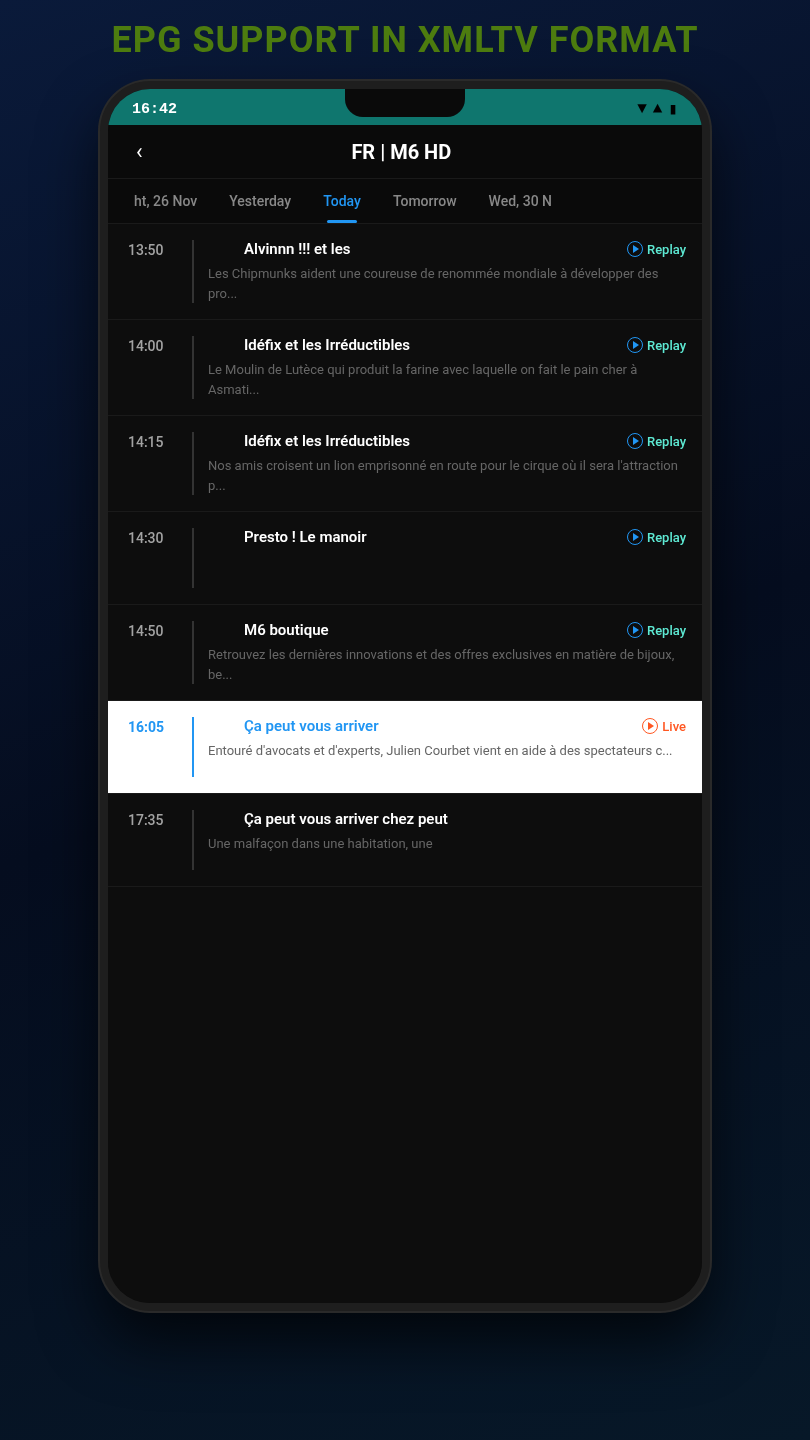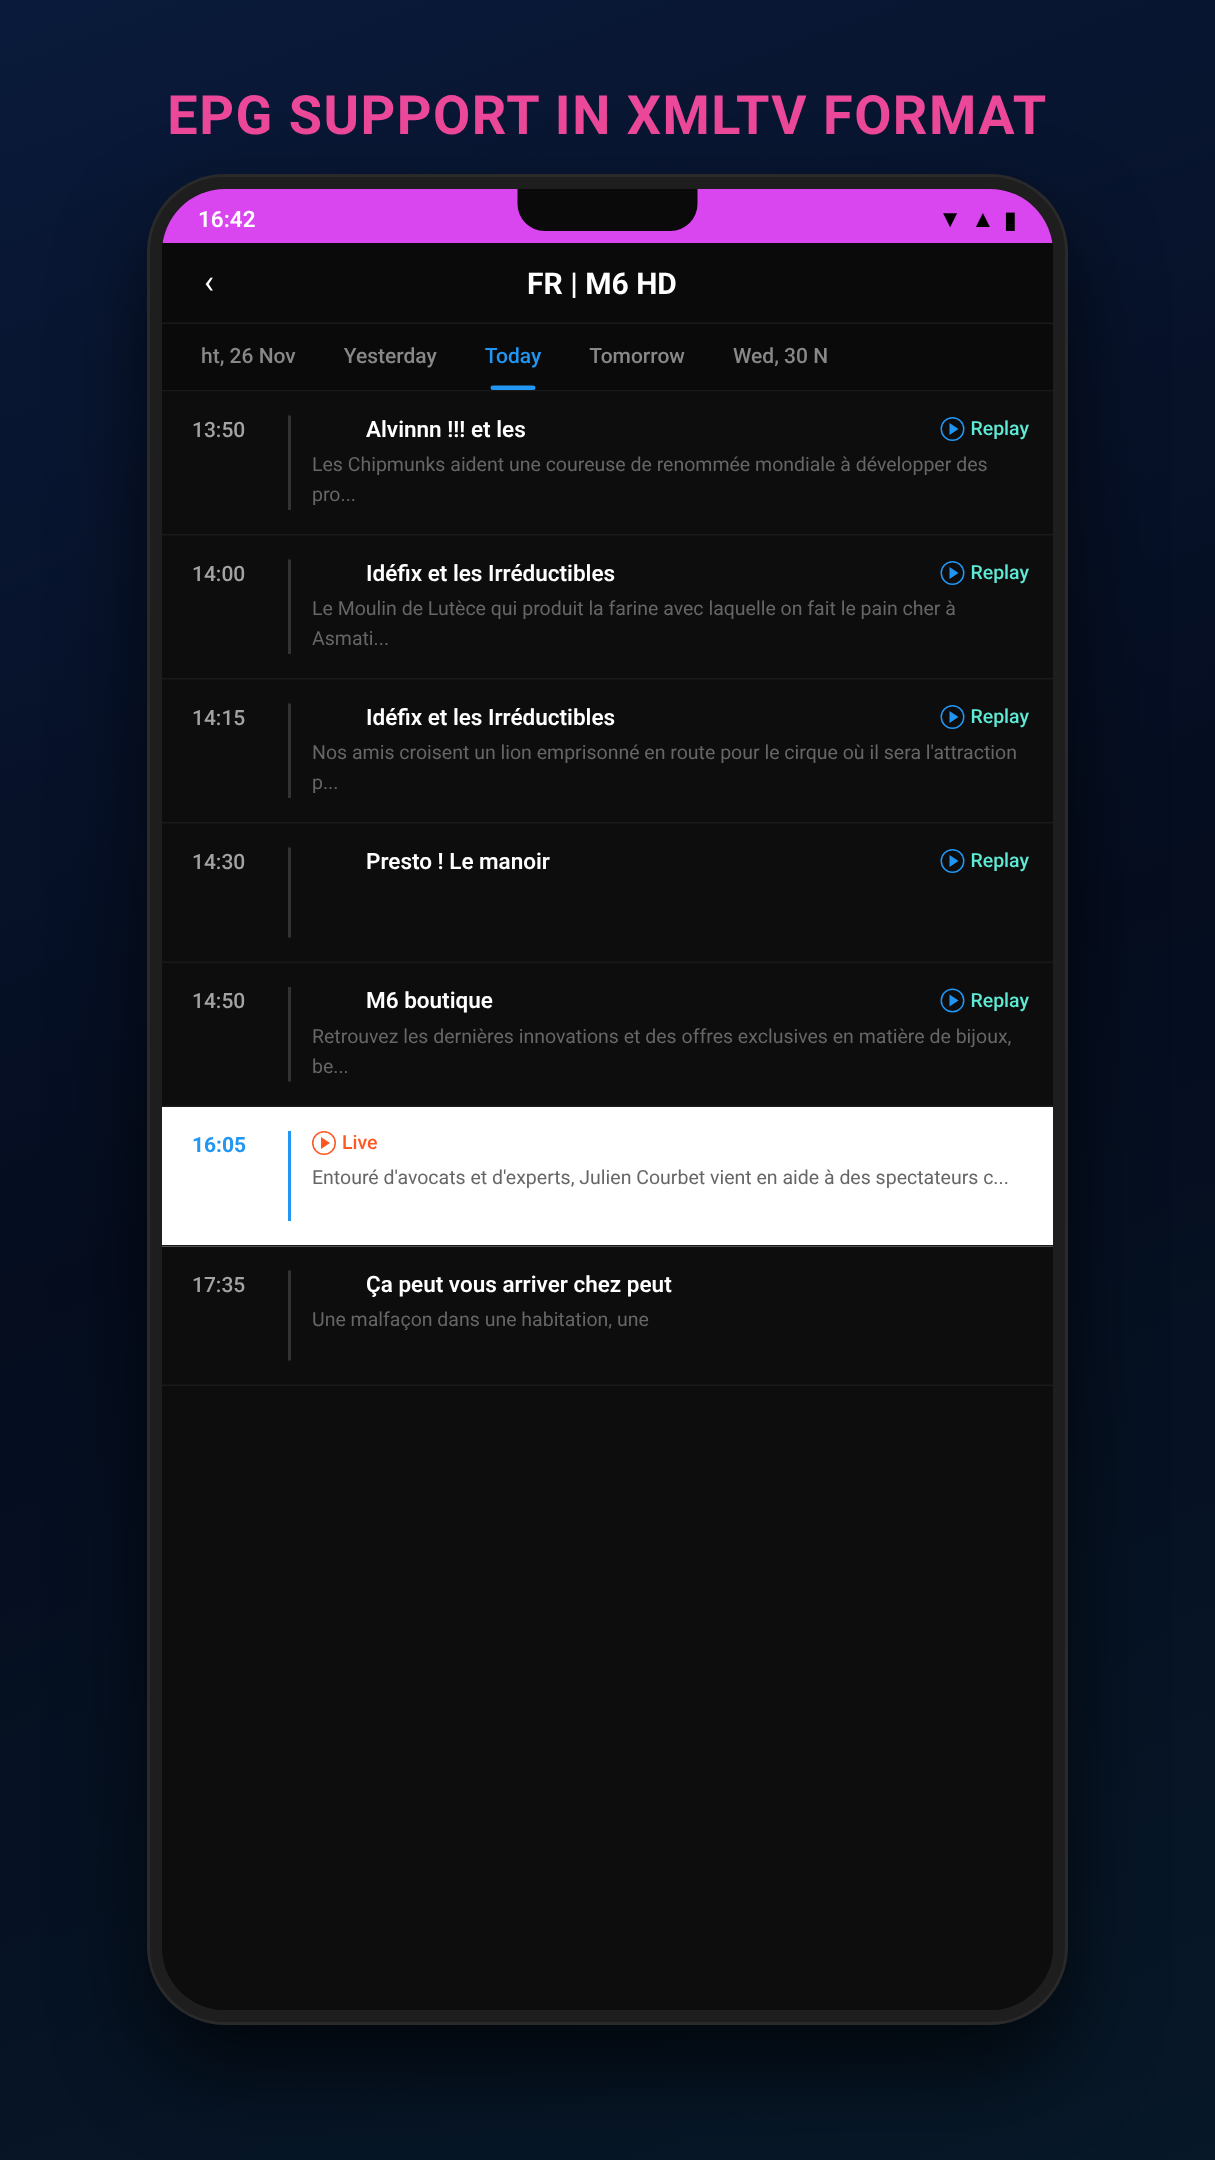--- a/index.html
+++ b/index.html
@@ -8,25 +8,25 @@
       height: 1440px;
       background: linear-gradient(160deg, #0a1a3a 0%, #050d1f 50%, #071828 100%);
       font-family: -apple-system, BlinkMacSystemFont, 'Segoe UI', Roboto, sans-serif;
       overflow: hidden;
       display: flex;
       flex-direction: column;
       align-items: center;
     }
 
     .page-title {
-      color: #ec4899;
+      color: #4d7c0f;
       font-size: 36px;
       font-weight: 700;
       text-align: center;
-      padding: 56px 20px 20px;
+      padding: 19px 20px 20px;
       letter-spacing: 1px;
     }
 
     .phone-wrapper {
       width: 610px;
       height: 1230px;
       background: #111;
       border-radius: 50px;
       border: 8px solid #1e1e1e;
       box-shadow: 0 0 0 2px #2a2a2a, 0 30px 60px rgba(0,0,0,0.7);
@@ -35,22 +35,23 @@
       display: flex;
       flex-direction: column;
     }
 
     
     .status-bar {
       display: flex;
       justify-content: space-between;
       align-items: center;
       padding: 8px 24px 4px;
-      background: #d946ef;
+      background: #0f766e;
       min-height: 36px;
+      font-family: Liberation Mono, monospace;
     }
     .status-time {
       color: #fff;
       font-size: 15px;
       font-weight: 600;
     }
     .status-icons {
       display: flex;
       align-items: center;
       gap: 6px;
@@ -363,20 +364,21 @@
         </div>
         <p class="program-desc">Retrouvez les dernières innovations et des offres exclusives en matière de bijoux, be...</p>
       </div>
     </div>
 
     <div class="program-item current">
       <span class="program-time current">16:05</span>
       <div class="time-divider current"></div>
       <div class="program-content">
         <div class="program-title-row">
+          <span class="program-title current">Ça peut vous arriver</span>
           <div class="live-btn">
             <span class="play-icon-outline-live"></span>
             <span>Live</span>
           </div>
         </div>
         <p class="program-desc">Entouré d'avocats et d'experts, Julien Courbet vient en aide à des spectateurs c...</p>
       </div>
     </div>
 
     <div class="program-item">

